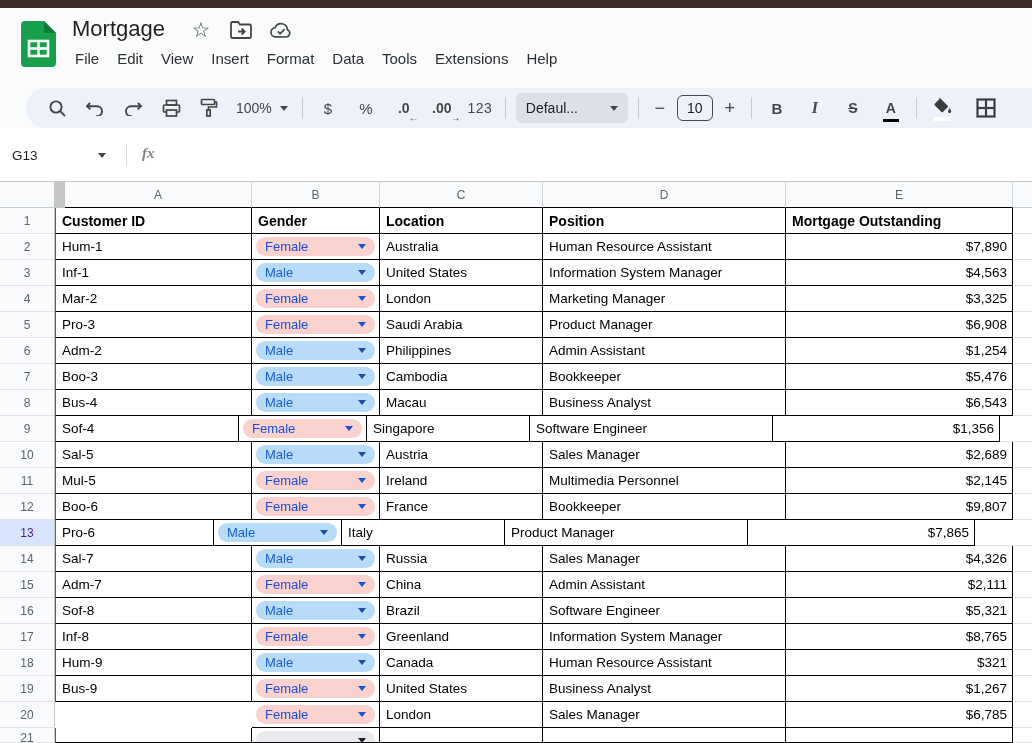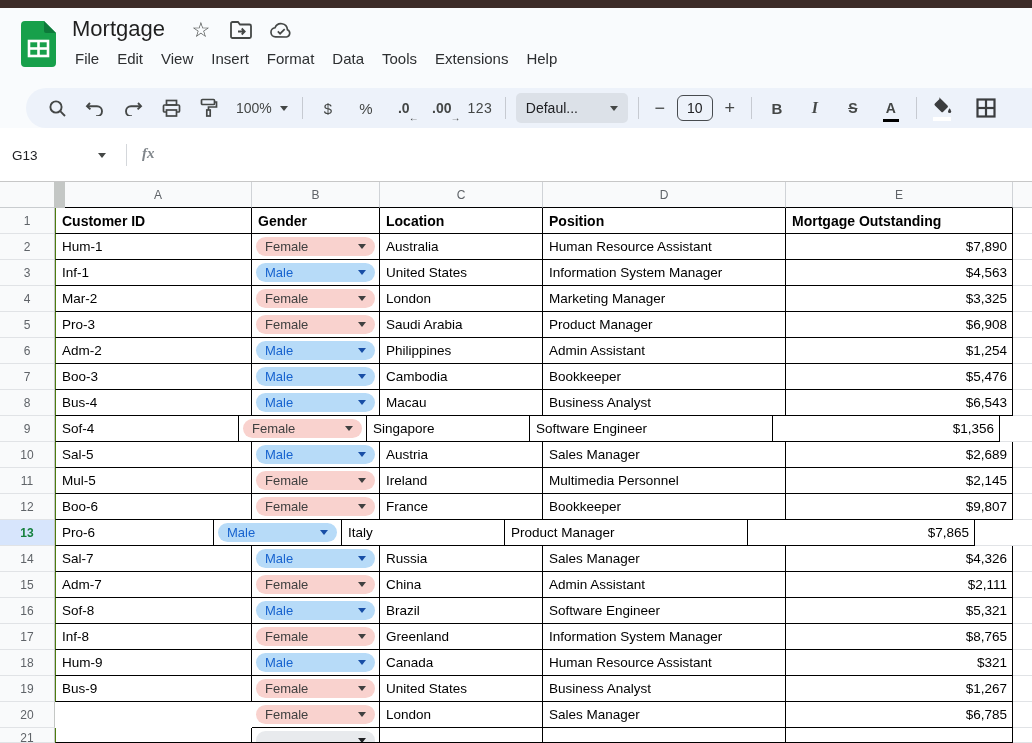--- a/index.html
+++ b/index.html
@@ -50,30 +50,30 @@
 
   
   .grid { position:absolute; top:182px; left:0; width:1032px; height:561px; background:#fff; }
   .letters-row { display:flex; height:26px; }
   .corner { width:55px; background:#f9fafb; border-right:1px solid #c4c7c5; border-bottom:1px solid #c9cccf; }
   .grip { width:10px; background:#c4c7c5; }
   .col-letter { display:flex; align-items:center; justify-content:center; font-size:12px; color:#5f6368; background:#f9fafb; border-right:1px solid #d0d3d7; border-bottom:1px solid #000; cursor:pointer; }
   .col-letter.edge { border-bottom:1px solid #c9cccf; border-right:none; }
   .g-row { display:flex; height:26px; }
   .rn { width:55px; display:flex; align-items:center; justify-content:center; font-size:12px; color:#5f6368; background:#f9fafb; border-right:1px solid #c4c7c5; border-bottom:1px solid #e1e3e6; cursor:pointer; }
-  .g-row.selected .rn { background:#d7e5fc; color:#15803d; font-weight:700; }
+  .g-row.selected .rn { background:#d7e5fc; color:#4c1d95; font-weight:400; }
   .gcell { display:flex; align-items:center; font-size:13.5px; color:#000; border-right:1px solid #000; border-bottom:1px solid #000; padding:0 4px 0 6px; background:#fff; overflow:hidden; white-space:nowrap; cursor:cell; }
   .gcell.first { border-left:1px solid #4d7c0f; }
   .gcell.num { justify-content:flex-end; padding-right:5px; }
   .gcell.chipcell { padding:0 4px; }
   .filler { flex:1; border-bottom:1px solid #e1e3e6; cursor:cell; }
   .g-row.hdr .gcell { font-weight:700; font-size:14px; }
   .chip { flex:1; height:19px; border-radius:10px; display:flex; align-items:center; justify-content:space-between; padding:0 9px; font-size:13px; cursor:pointer; }
   .chip .c-caret { width:0; height:0; border-left:4.5px solid transparent; border-right:4.5px solid transparent; border-top:5.5px solid currentColor; }
-  .chip.female { background:#f9d2ce; color:#404040; }
+  .chip.female { background:#f9d2ce; color:#1d4ed8; }
   .chip.male { background:#b7dbf8; color:#1763cf; }
   .chip.male .c-caret { color:#174ea6; }
   .chip.empty { background:#e8eaed; color:#202124; justify-content:flex-end; }
   .partial { overflow:hidden; }
   .partial .rn { align-items:flex-start; padding-top:3px; }
 </style>
 </head>
 <body>
 
 <div class="screen">

